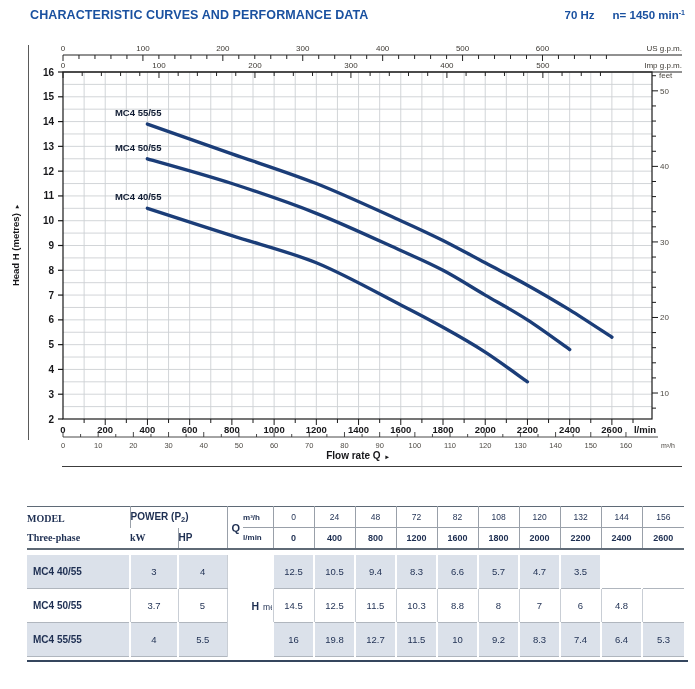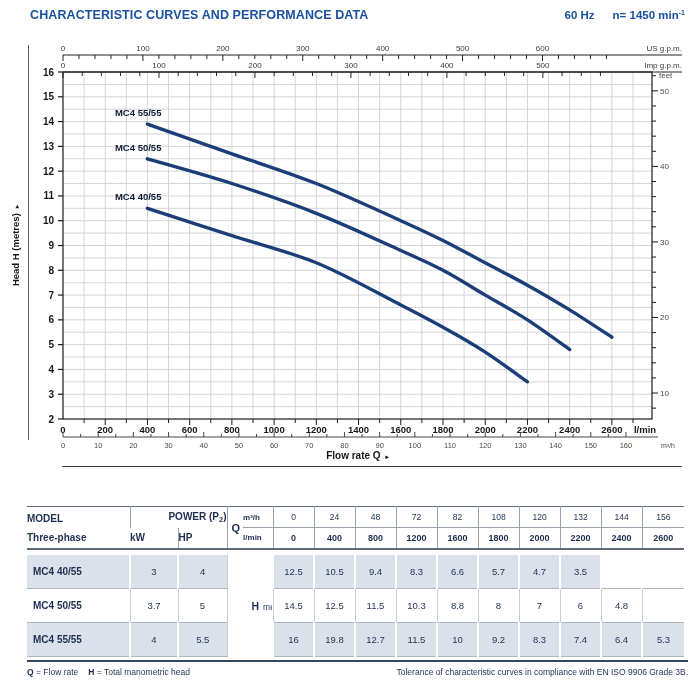--- a/index.html
+++ b/index.html
@@ -20,25 +20,25 @@
   .chart-wrap{position:absolute;top:38px;left:0;width:695px;height:440px;}
   svg text{font-family:"Liberation Sans", sans-serif;}
 
   
   .table-wrap{position:absolute;top:506px;left:27px;width:661px;}
   table.perf{border-collapse:collapse;table-layout:fixed;width:657px;
     border-top:1px solid #5f6a76;}
   table.perf th, table.perf td{padding:0;overflow:hidden;white-space:nowrap;}
   thead th{height:20px;vertical-align:middle;}
   thead .hr1 th, thead .hr2 th{border-left:1px solid #99a0a9;}
-  thead th:first-child{border-left:none;}
+  thead th:first-child{border-left:none;font-family:Liberation Serif, serif;}
   th.model-h{text-align:left;padding-left:6px;font-size:10px;font-weight:bold;
     border-bottom:2px solid #5f6a76;}
   th.model-h div{line-height:19px;}
-  th.power-h{font-size:10px;font-weight:bold;text-align:right;}
+  th.power-h{font-size:10px;font-weight:bold;text-align:left;}
   th.kwhp-h{font-size:10px;font-weight:bold;text-align:left;border-bottom:2px solid #5f6a76;}
   th.q-h{border-bottom:2px solid #5f6a76;}
   .q-inner{display:flex;align-items:center;height:40px;}
   .q-letter{font-size:11px;font-weight:bold;padding:0 3px 0 4px;}
   .q-units{flex:1;display:flex;flex-direction:column;}
   .q-units .u{height:19px;line-height:19px;font-size:8px;text-align:left;}
   .q-units .u.top{border-bottom:1px solid #99a0a9;}
   th.num1{font-size:8.5px;font-weight:normal;text-align:center;border-bottom:1px solid #99a0a9;}
   th.num2{font-size:9px;font-weight:bold;text-align:center;border-bottom:2px solid #5f6a76;}
   tr.spacer td{height:5px;border:none;background:#fff;}
@@ -58,21 +58,21 @@
   .footnotes{margin-top:5px;display:flex;justify-content:space-between;font-size:8.5px;color:#1e2f52;}
   .footnotes b{font-weight:bold;}
   .fn-left .sep{display:inline-block;width:10px;}
 </style>
 </head>
 <body>
 
 <div class="page-header">
   <span class="page-title">CHARACTERISTIC CURVES AND PERFORMANCE DATA</span>
   <span class="page-cond">
-    <span>60 Hz</span><span class="gap"></span><span>n= 1450 min</span><sup class="sp">-1</sup>
+    <span>70 Hz</span><span class="gap"></span><span>n= 1450 min</span><sup class="sp">-1</sup>
   </span>
 </div>
 
 <div class="chart-wrap">
   <svg id="curves-svg" width="695" height="440" viewBox="0 0 695 440">
       <line x1="28.5" y1="7" x2="28.5" y2="402" stroke="#5a5a5a" stroke-width="1"></line>
       <line x1="62" y1="428.5" x2="682" y2="428.5" stroke="#3c3c3c" stroke-width="1"></line>
       <g>
         <line x1="84.11111111111111" y1="34" x2="84.11111111111111" y2="381" stroke="#cdd0d4" stroke-width="0.9"></line>
         <line x1="105.22222222222223" y1="34" x2="105.22222222222223" y2="381" stroke="#cdd0d4" stroke-width="0.9"></line>
@@ -497,19 +497,13 @@
           <td class="c">10</td>
           <td class="c">9.2</td>
           <td class="c">8.3</td>
           <td class="c">7.4</td>
           <td class="c">6.4</td>
           <td class="c">5.3</td>
         </tr>
       </tbody>
   </table>
   <div class="foot-rule"></div>
-  <div class="footnotes">
-    <span class="fn-left">
-      <b>Q</b> <span>= Flow rate</span><span class="sep"></span><b>H</b> <span>= Total manometric head</span>
-    </span>
-    <span class="fn-right">Tolerance of characteristic curves in compliance with EN ISO 9906 Grade 3B.</span>
-  </div>
 </div>
 
 </body></html>

